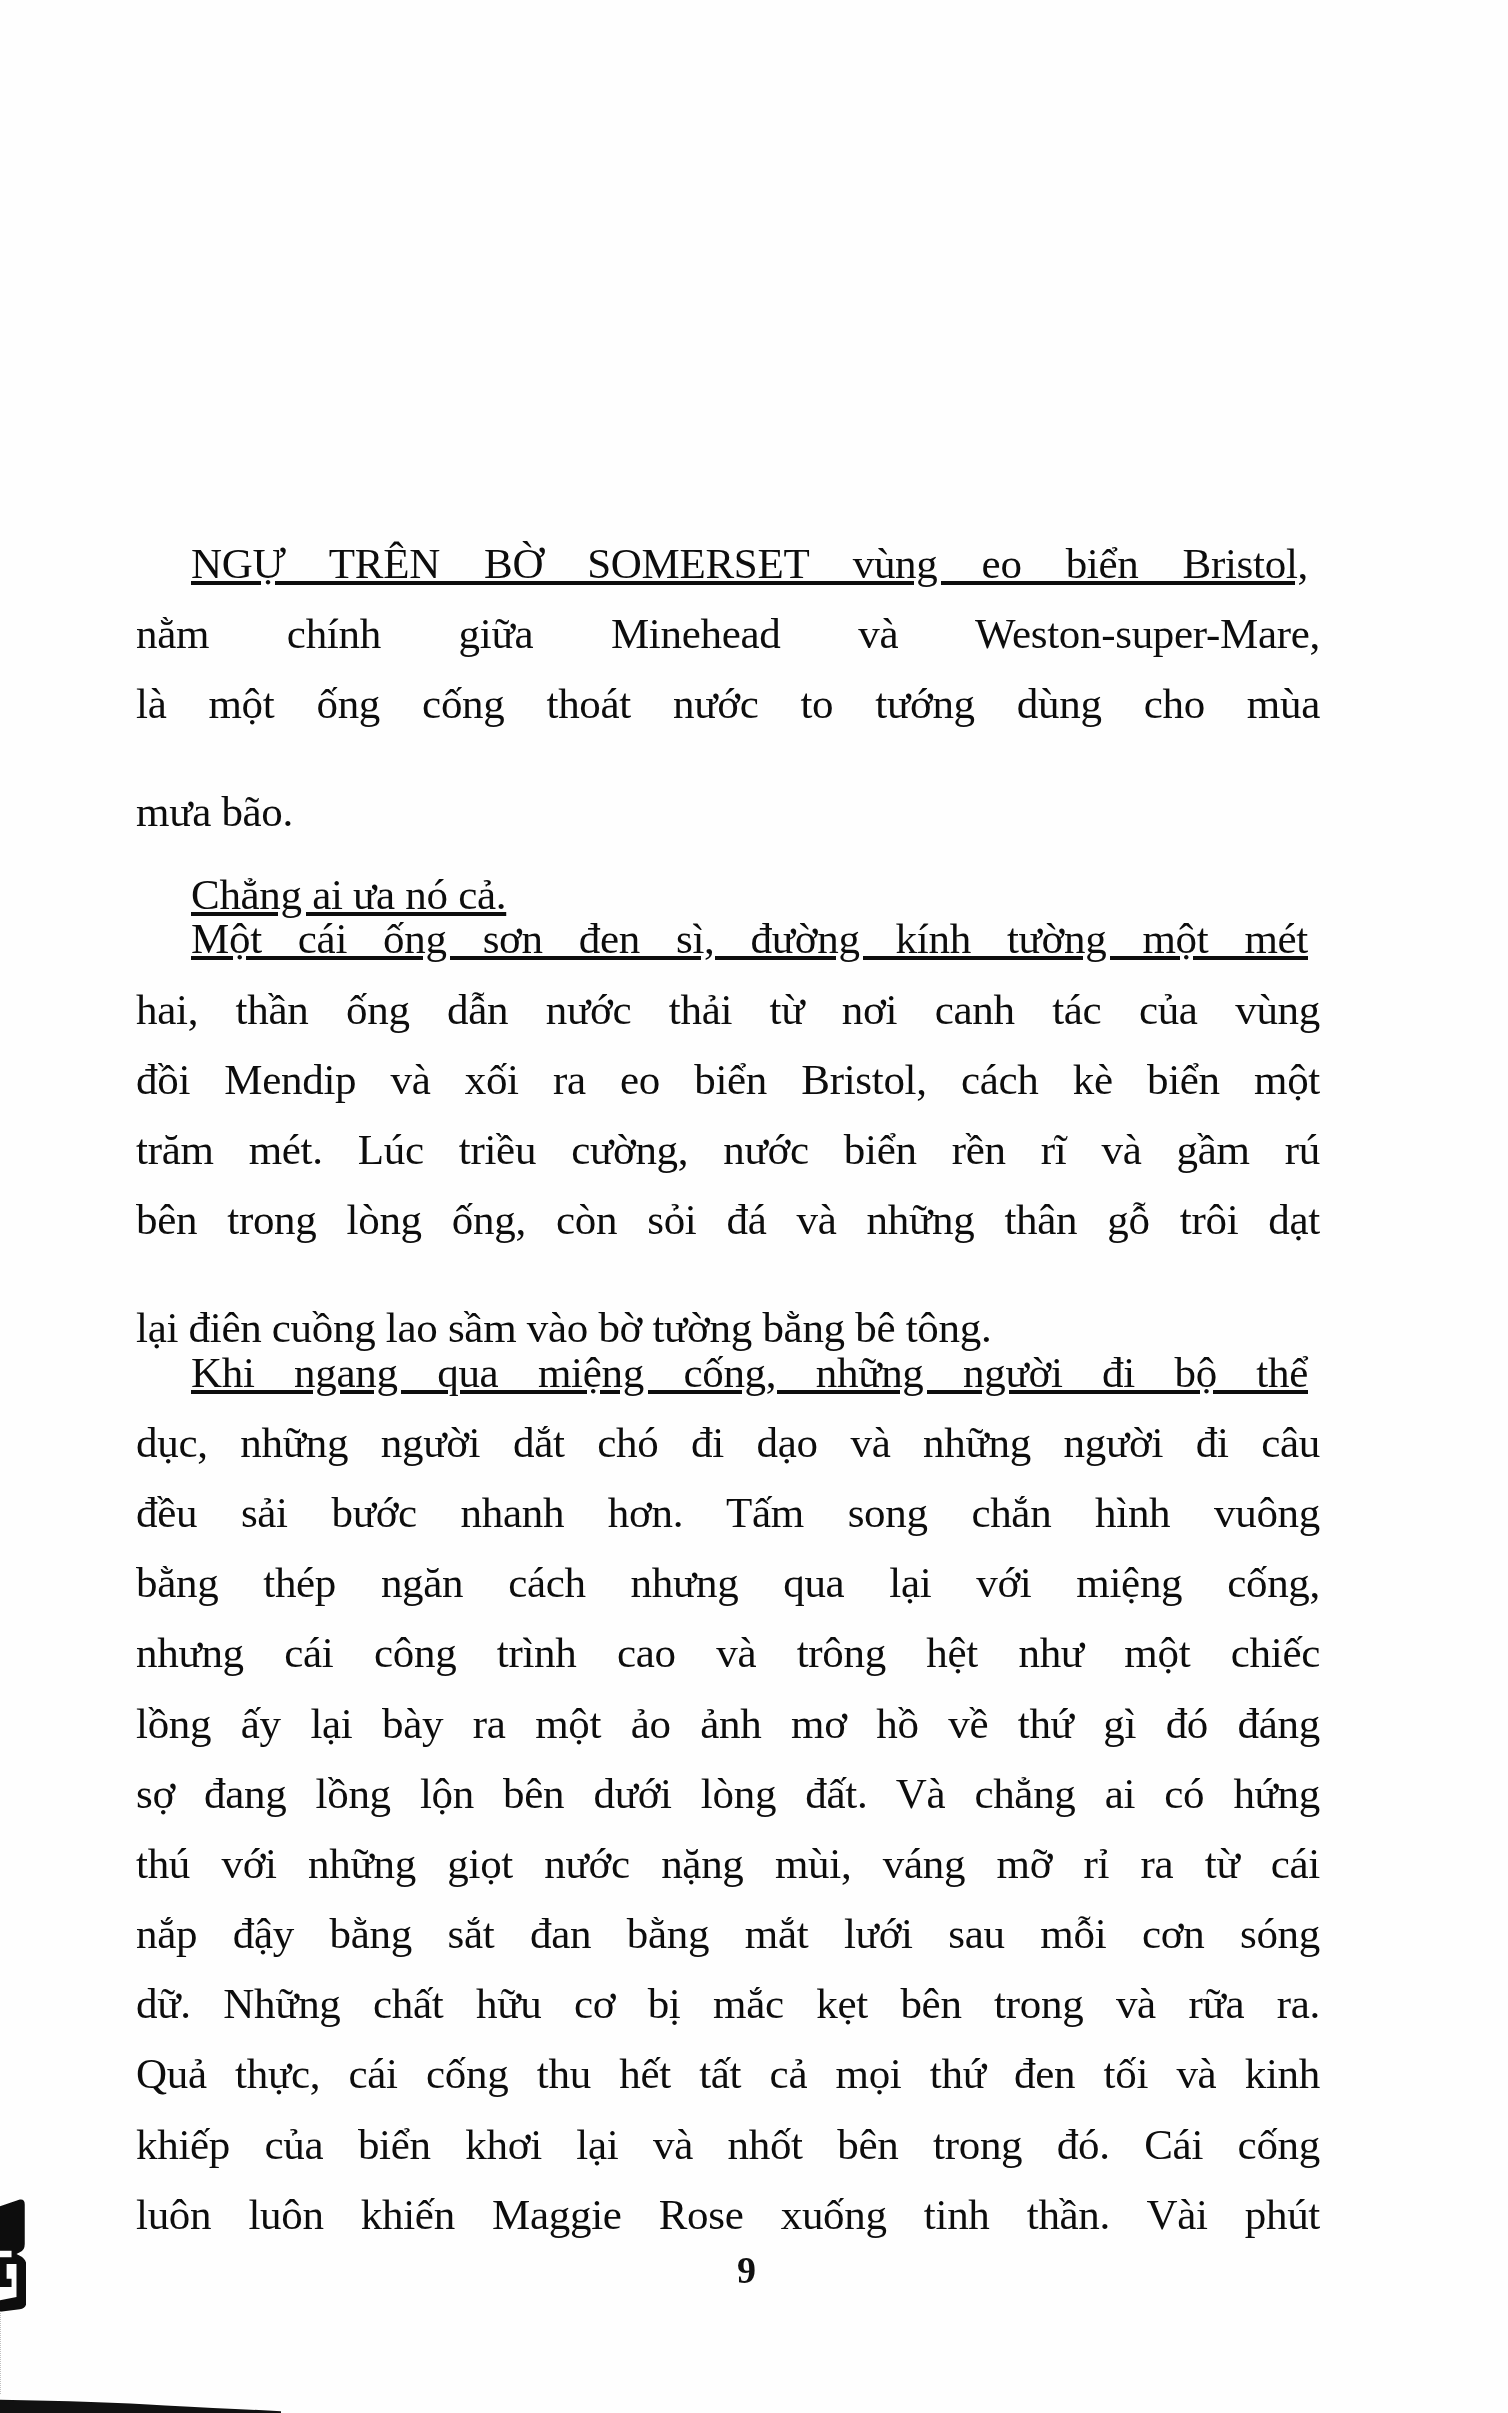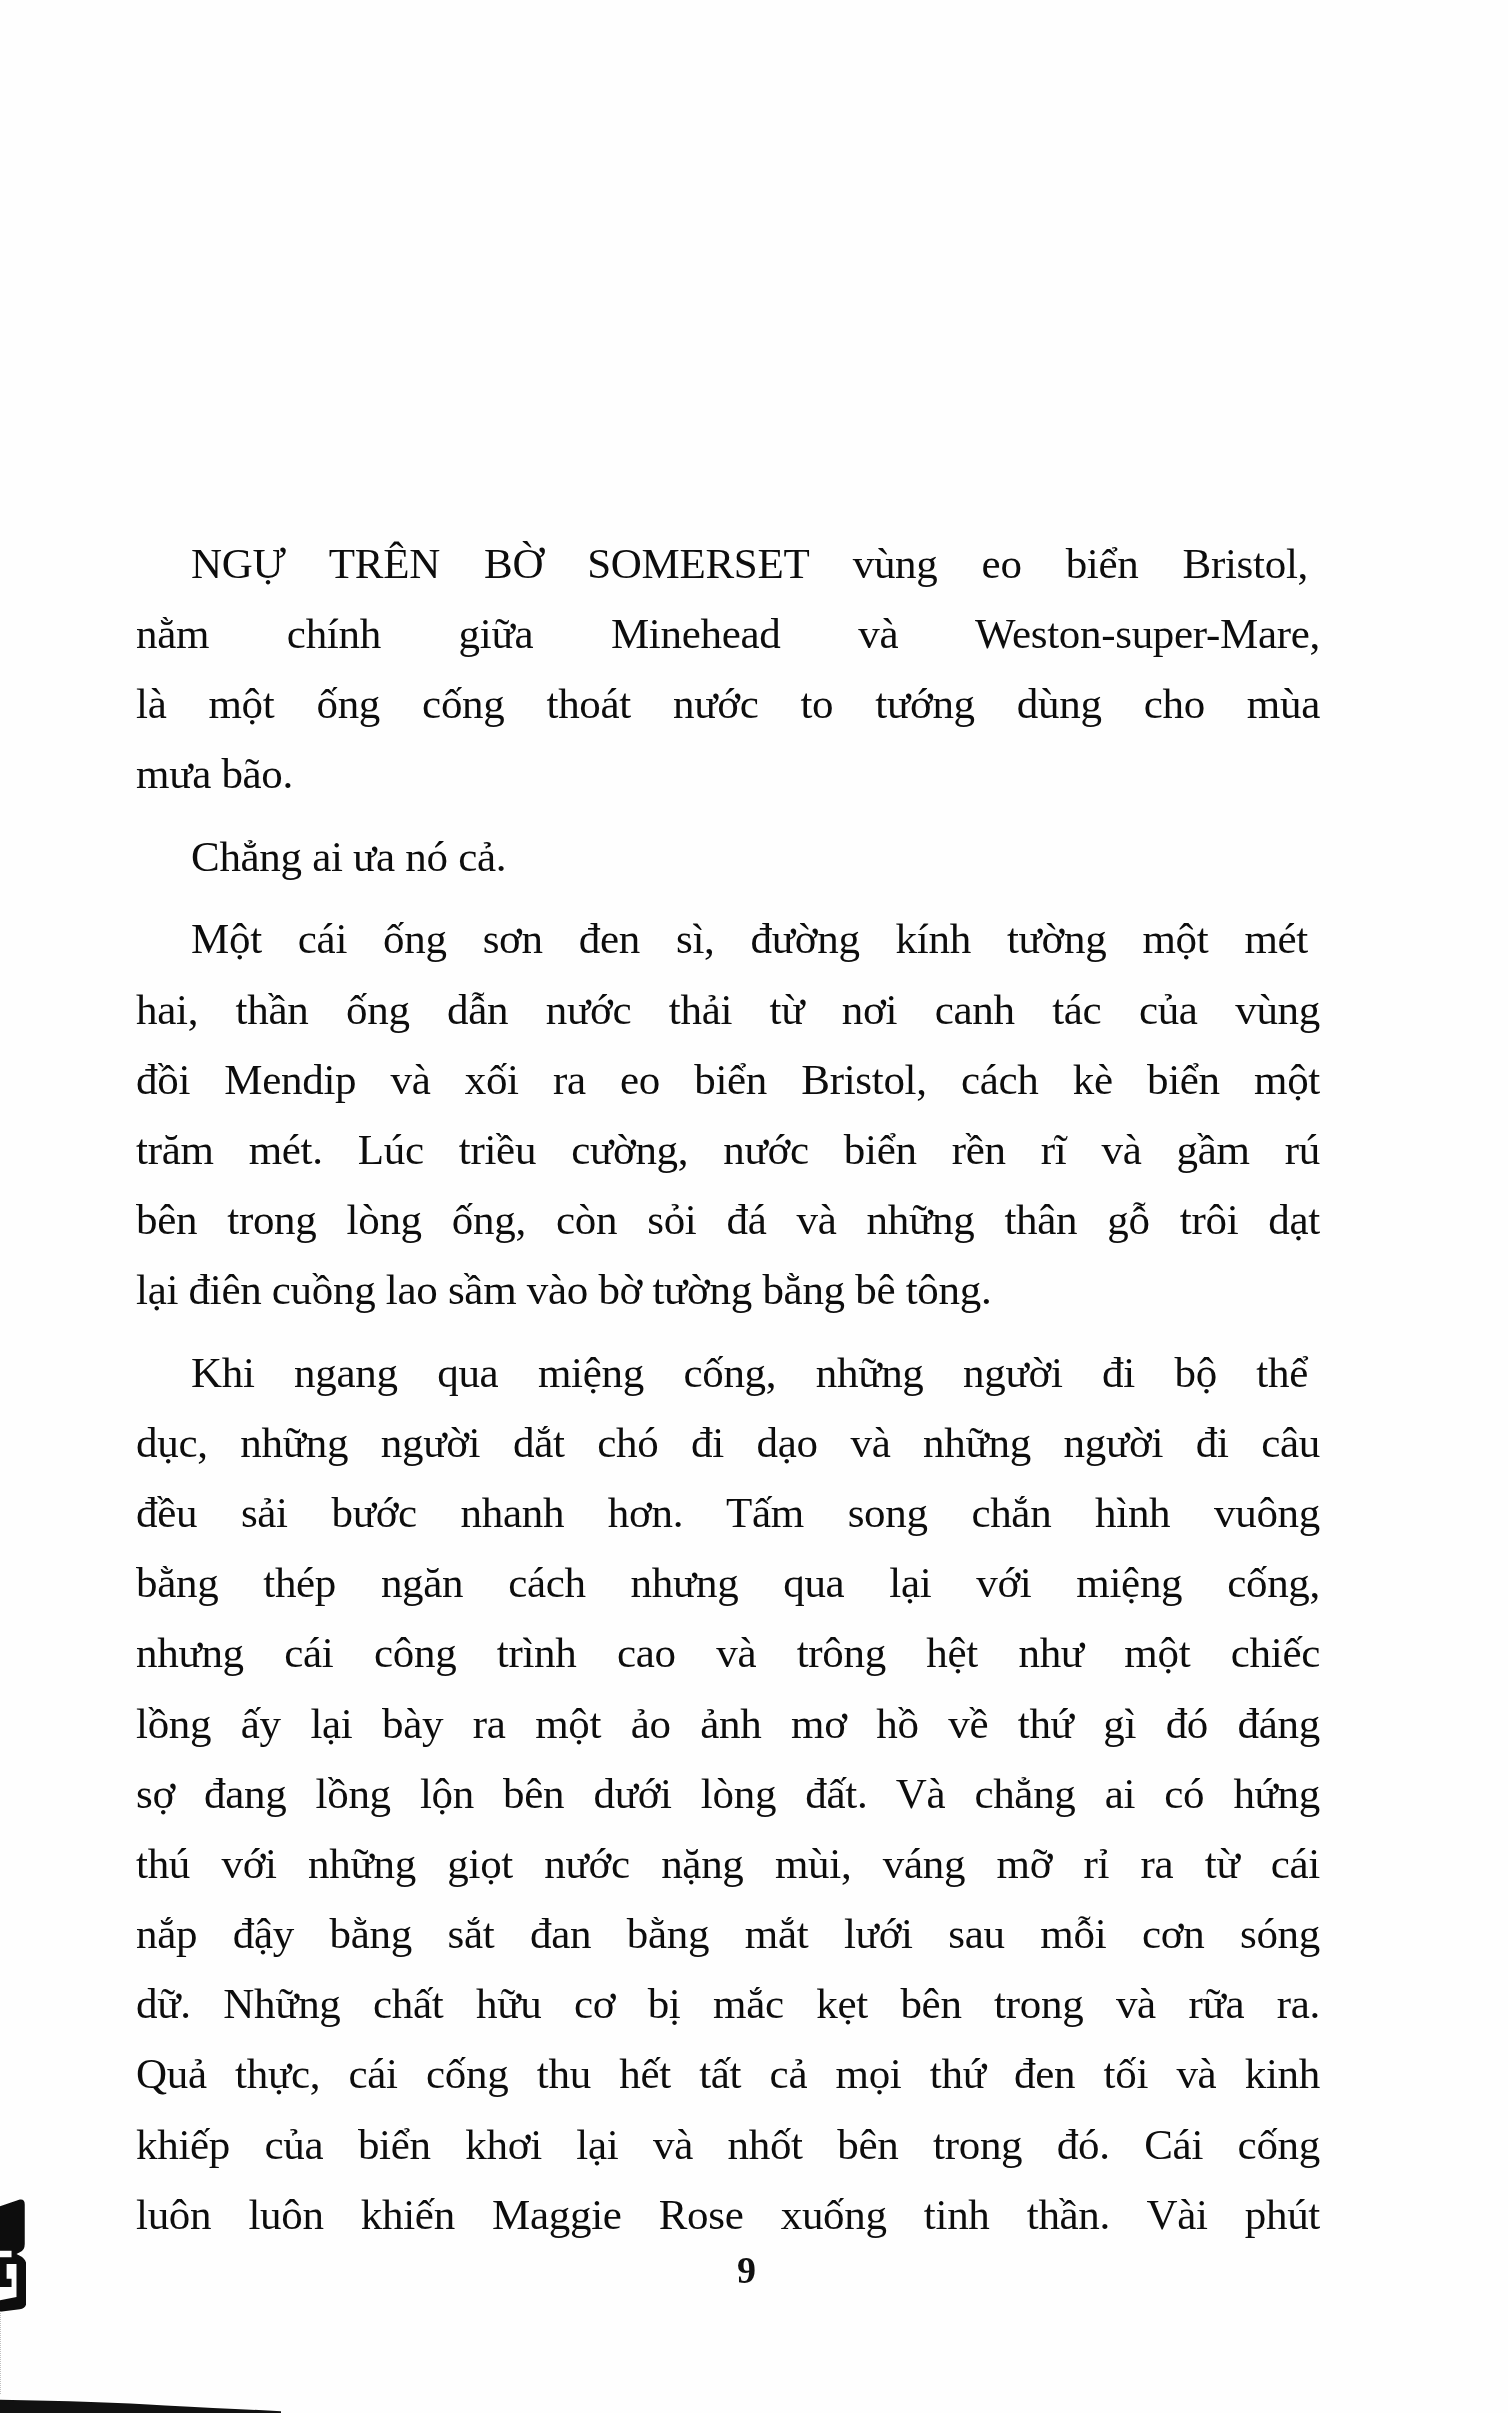--- a/index.html
+++ b/index.html
@@ -54,23 +54,25 @@
     line-height: 58px;
     white-space: nowrap;
     text-align: justify;
     text-align-last: justify;
     color: #0d0d0d;
     letter-spacing: -0.3px;
   }
   .line.indent {
     left: 191px;
     width: 1117px;
+    text-decoration: underline;
   }
   .line.last {
     text-align-last: left;
+    margin-top: 38px;
   }
   .page-number {
     position: absolute;
     left: 726px;
     width: 41px;
     top: 2245px;
     text-align: center;
     font-family: "Liberation Serif", serif;
     font-weight: bold;
     font-size: 38px;

